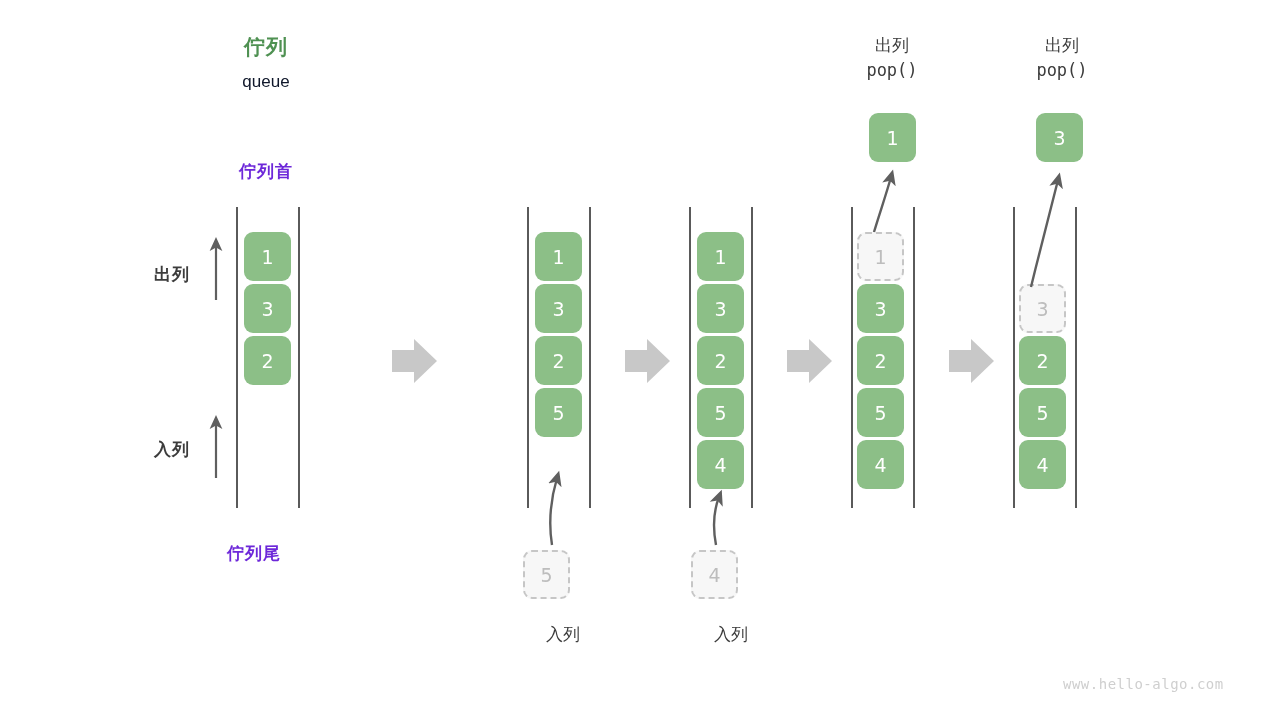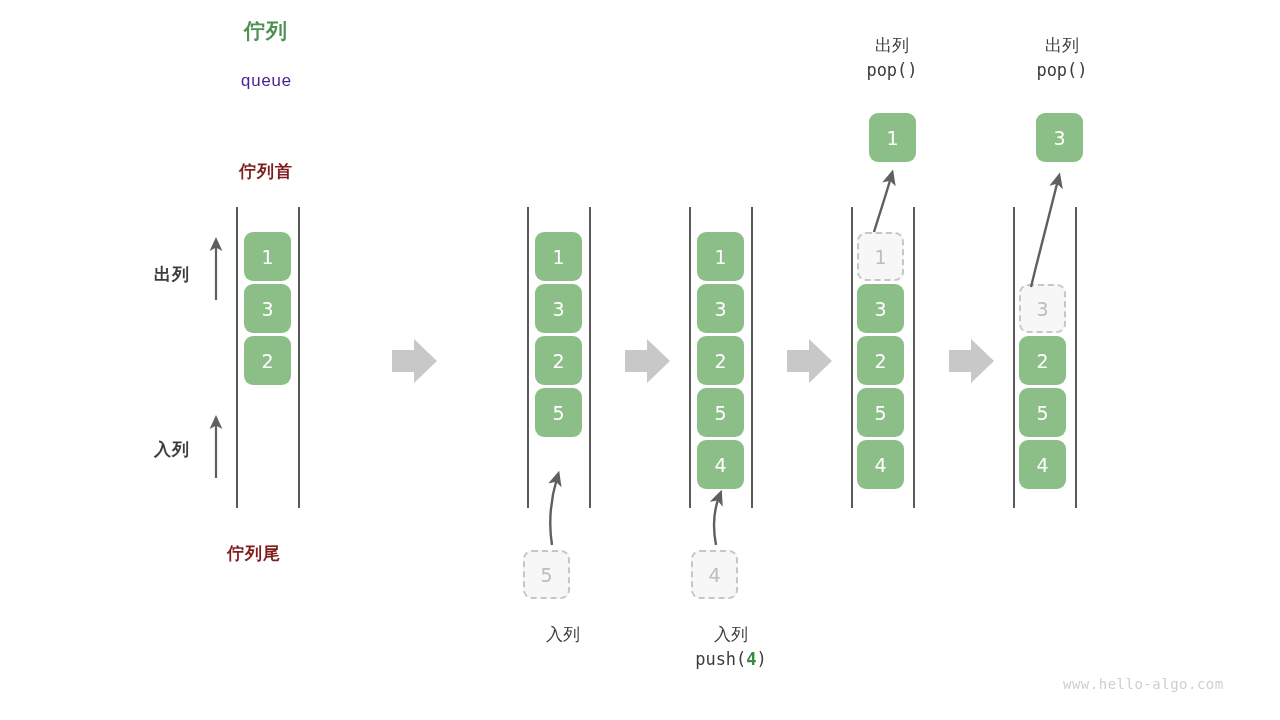--- a/index.html
+++ b/index.html
@@ -20,30 +20,30 @@
   
   .title-cn {
     font-size: 21px;
     font-weight: bold;
     color: #4f9152;
     text-align: center;
     letter-spacing: 1px;
   }
   .title-en {
     font-size: 17px;
-    font-family: Liberation Mono, monospace;
-    color: #4c1d95;
+    font-family: Liberation Sans, sans-serif;
+    color: #0f172a;
     text-align: center;
   }
 
   
   .head-label, .tail-label {
     font-size: 17px;
     font-weight: bold;
-    color: #7f1d1d;
+    color: #6d28d9;
     text-align: center;
     letter-spacing: 1px;
   }
   .dir-label {
     font-size: 17px;
     font-weight: bold;
     color: #3c3c3c;
     text-align: right;
     letter-spacing: 1px;
   }
@@ -107,21 +107,21 @@
     left: 0; top: 0;
     width: 1280px; height: 720px;
     pointer-events: none;
   }
 </style>
 </head>
 <body>
 
 <div id="stage">
 
-  <div class="abs title-cn" style="left:186px; top:17px; width:160px;">佇列</div>
+  <div class="abs title-cn" style="left:186px; top:33px; width:160px;">佇列</div>
   <div class="abs title-en" style="left:186px; top:72px; width:160px;">queue</div>
 
   <div class="abs head-label" style="left:186px; top:160px; width:160px;">佇列首</div>
   <div class="abs tail-label" style="left:174px; top:542px; width:160px;">佇列尾</div>
 
   <div class="abs dir-label" style="left:80px; top:263px; width:110px;">出列</div>
   <div class="abs dir-label" style="left:80px; top:438px; width:110px;">入列</div>
 
   <div class="rail" style="left:236px; top:207px; height:301px;"></div>
   <div class="rail" style="left:298px; top:207px; height:301px;"></div>
@@ -150,21 +150,20 @@
   <div class="cell" style="left:697px; top:232px;">1</div>
   <div class="cell" style="left:697px; top:284px;">3</div>
   <div class="cell" style="left:697px; top:336px;">2</div>
   <div class="cell" style="left:697px; top:388px;">5</div>
   <div class="cell" style="left:697px; top:440px;">4</div>
 
   <div class="cell ghost" style="left:691px; top:550px;">4</div>
 
   <div class="abs op-label" style="left:641px; top:622px; width:180px;">
     <span class="op-cn">入列</span>
-    <span class="op-code"><span>push(</span><span class="argnum">4</span><span>)</span></span>
   </div>
 
   <div class="abs op-label" style="left:802px; top:33px; width:180px;">
     <span class="op-cn">出列</span>
     <span class="op-code"><span>pop(</span><span class="argnum"></span><span>)</span></span>
   </div>
 
   <div class="cell" style="left:869px; top:113px;">1</div>
 
   <div class="rail" style="left:851px; top:207px; height:301px;"></div>

